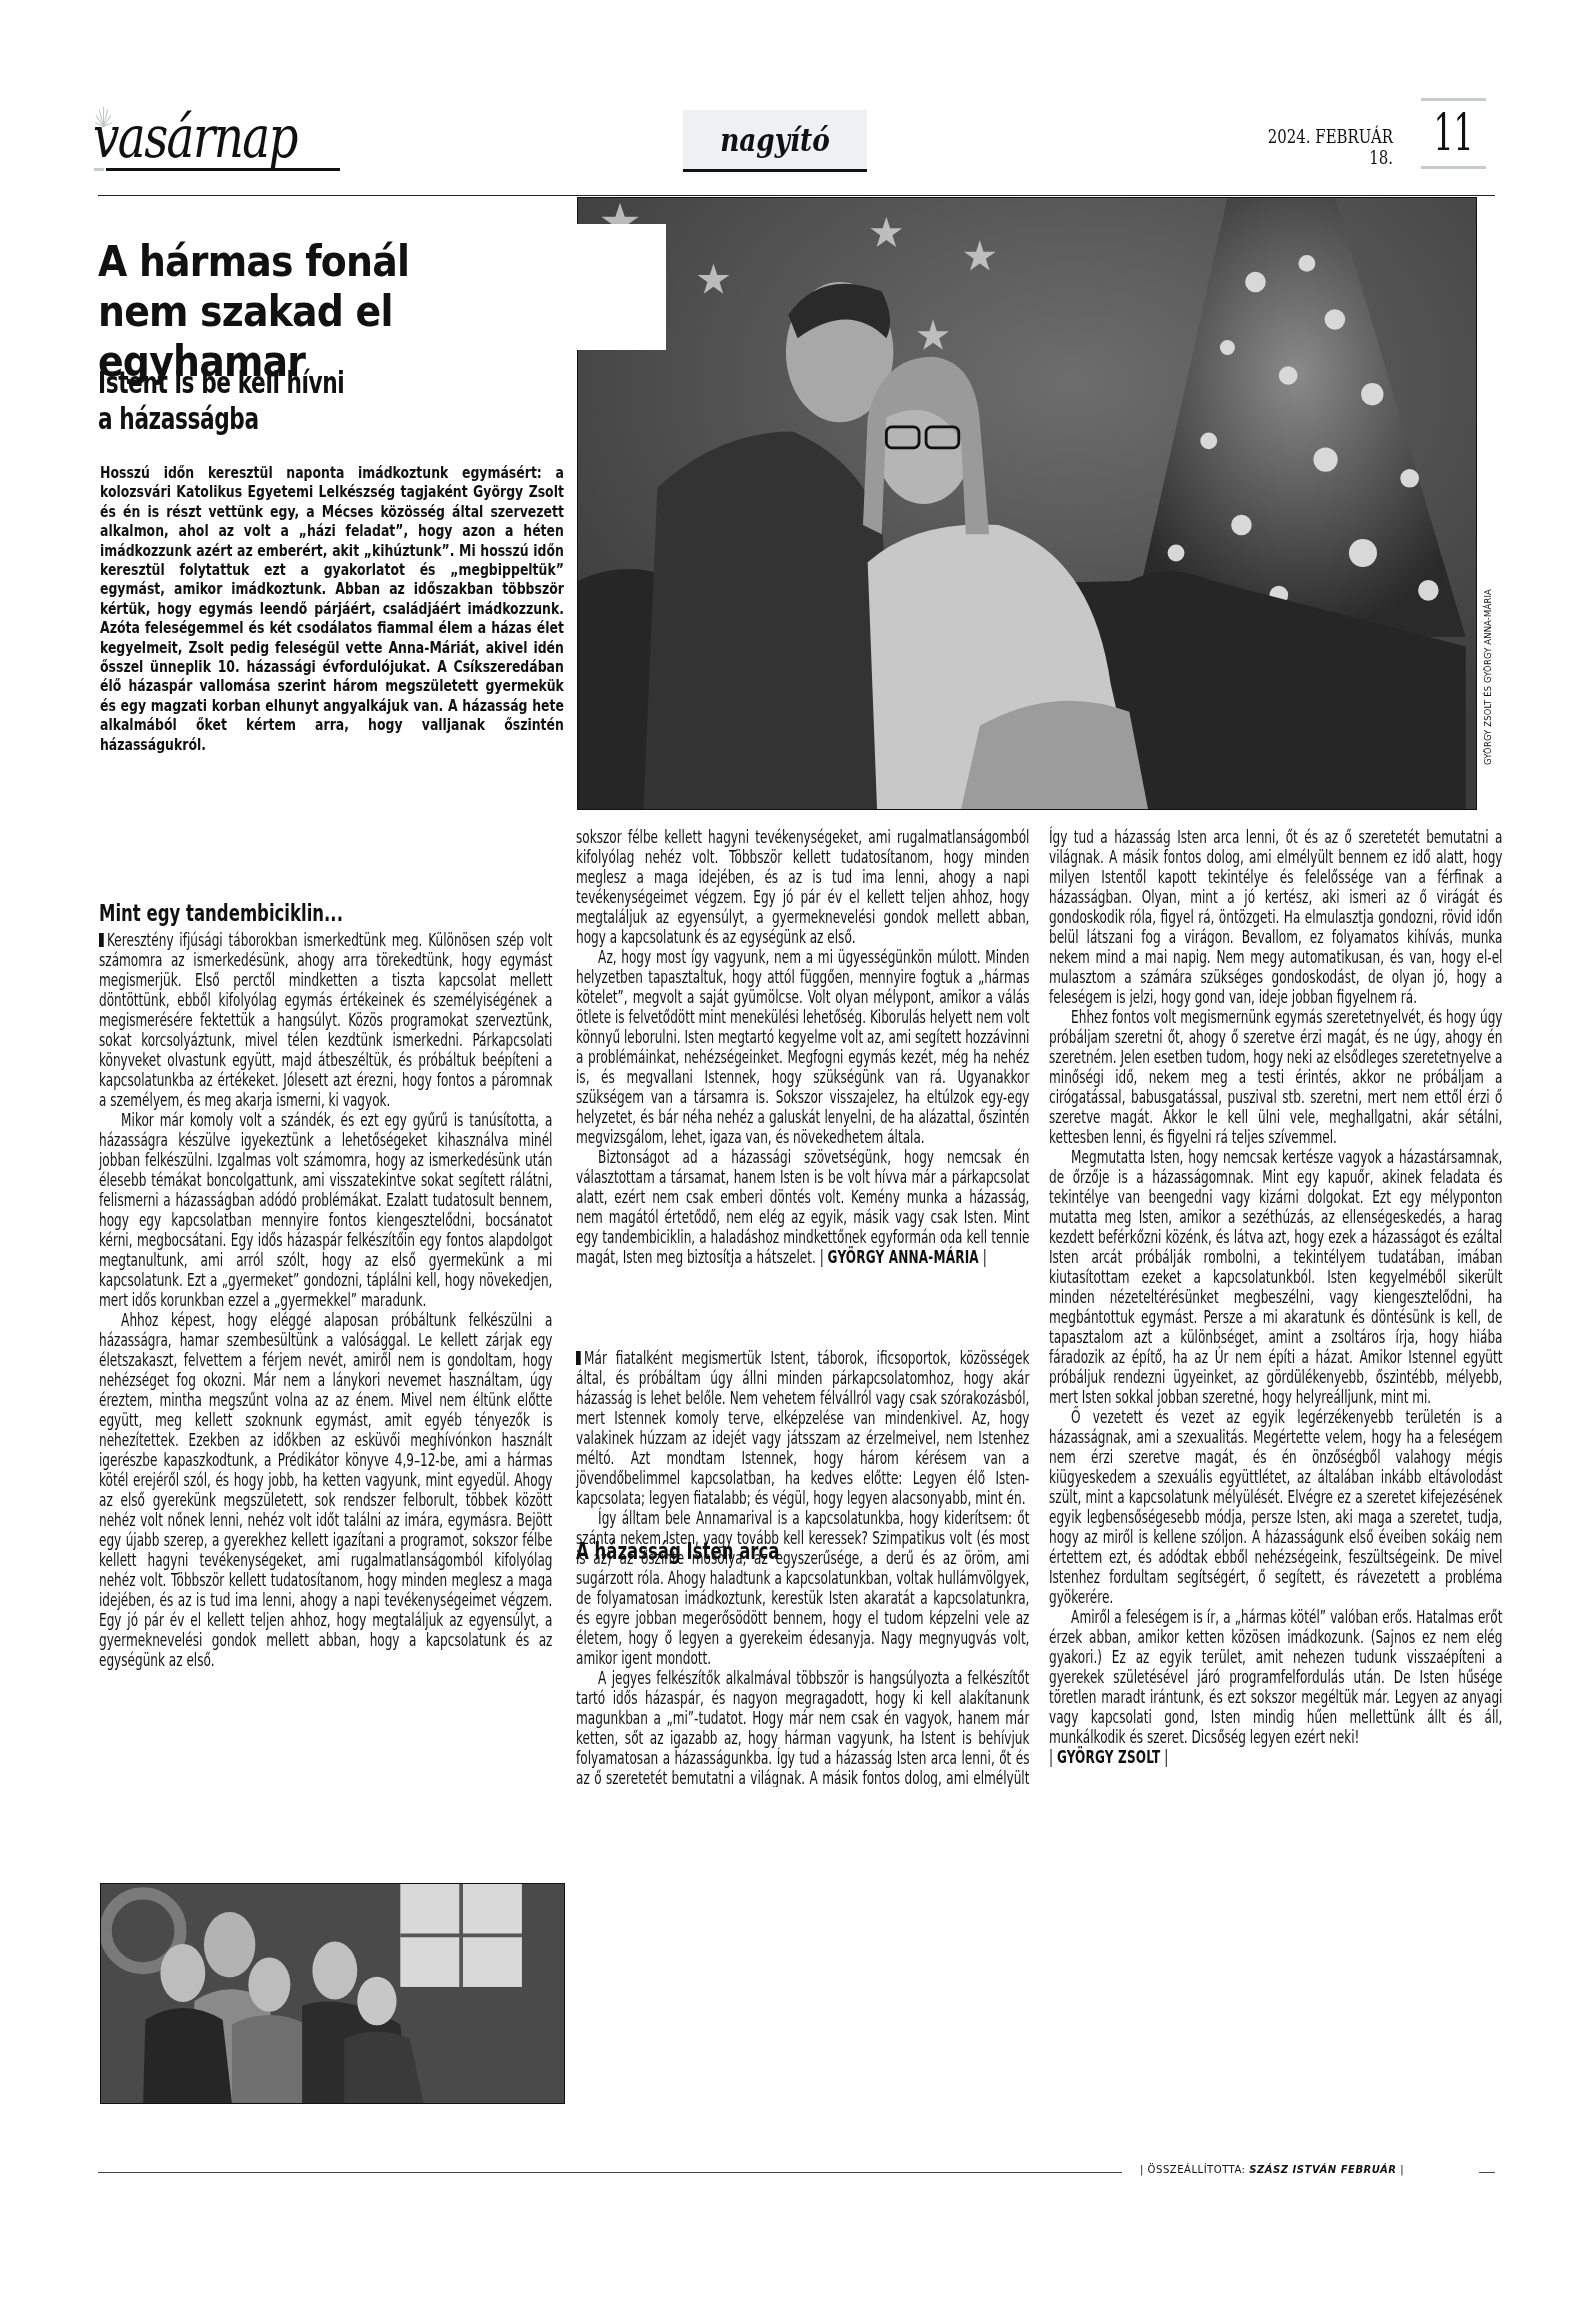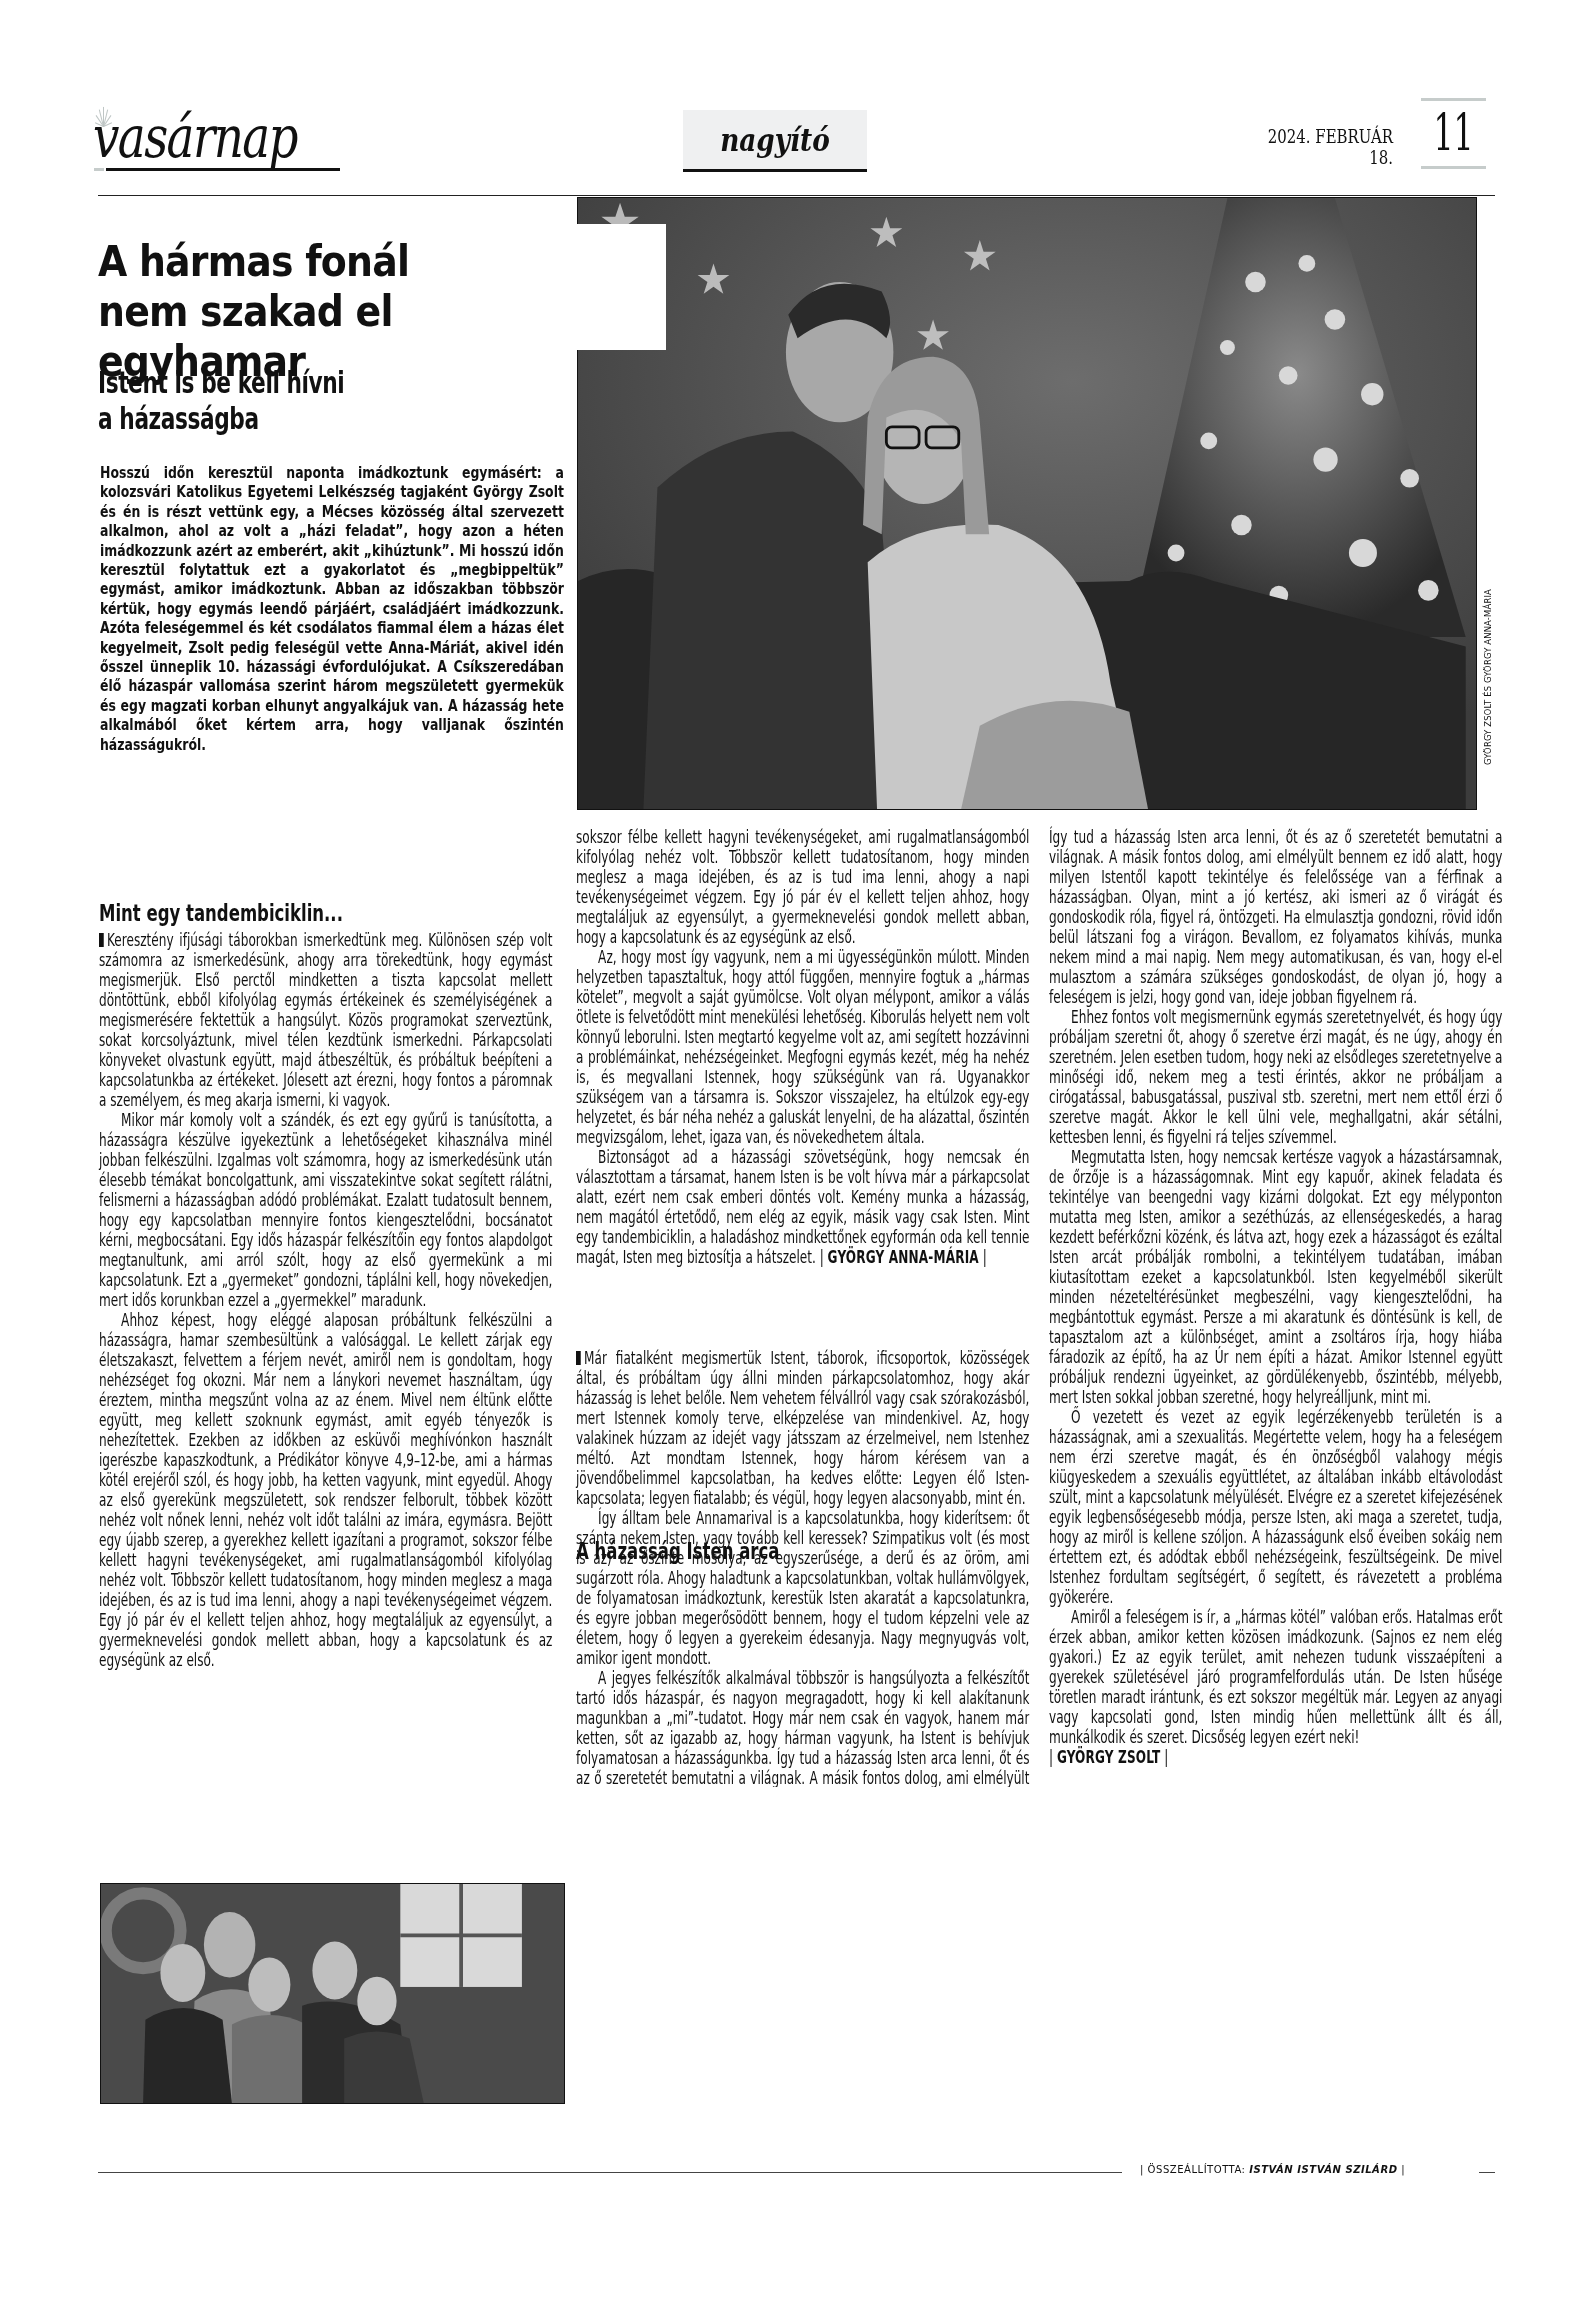--- a/index.html
+++ b/index.html
@@ -201,15 +201,15 @@
 <div class="abs col col3">
   <p class="first">Így tud a házasság Isten arca lenni, őt és az ő szeretetét bemutatni a világnak. A másik fontos dolog, ami elmélyült bennem ez idő alatt, hogy milyen Istentől kapott tekintélye és felelőssége van a férfinak a házasságban. Olyan, mint a jó kertész, aki ismeri az ő virágát és gondoskodik róla, figyel rá, öntözgeti. Ha elmulasztja gondozni, rövid időn belül látszani fog a virágon. Bevallom, ez folyamatos kihívás, munka nekem mind a mai napig. Nem megy automatikusan, és van, hogy el-el mulasztom a számára szükséges gondoskodást, de olyan jó, hogy a feleségem is jelzi, hogy gond van, ideje jobban figyelnem rá.</p>
   <p>Ehhez fontos volt megismernünk egymás szeretetnyelvét, és hogy úgy próbáljam szeretni őt, ahogy ő szeretve érzi magát, és ne úgy, ahogy én szeretném. Jelen esetben tudom, hogy neki az elsődleges szeretetnyelve a minőségi idő, nekem meg a testi érintés, akkor ne próbáljam a cirógatással, babusgatással, puszival stb. szeretni, mert nem ettől érzi ő szeretve magát. Akkor le kell ülni vele, meghallgatni, akár sétálni, kettesben lenni, és figyelni rá teljes szívemmel.</p>
   <p>Megmutatta Isten, hogy nemcsak kertésze vagyok a házastársamnak, de őrzője is a házasságomnak. Mint egy kapuőr, akinek feladata és tekintélye van beengedni vagy kizárni dolgokat. Ezt egy mélyponton mutatta meg Isten, amikor a sezéthúzás, az ellenségeskedés, a harag kezdett beférkőzni közénk, és látva azt, hogy ezek a házasságot és ezáltal Isten arcát próbálják rombolni, a tekintélyem tudatában, imában kiutasítottam ezeket a kapcsolatunkból. Isten kegyelméből sikerült minden nézeteltérésünket megbeszélni, vagy kiengesztelődni, ha megbántottuk egymást. Persze a mi akaratunk és döntésünk is kell, de tapasztalom azt a különbséget, amint a zsoltáros írja, hogy hiába fáradozik az építő, ha az Úr nem építi a házat. Amikor Istennel együtt próbáljuk rendezni ügyeinket, az gördülékenyebb, őszintébb, mélyebb, mert Isten sokkal jobban szeretné, hogy helyreálljunk, mint mi.</p>
   <p>Ő vezetett és vezet az egyik legérzékenyebb területén is a házasságnak, ami a szexualitás. Megértette velem, hogy ha a feleségem nem érzi szeretve magát, és én önzőségből valahogy mégis kiügyeskedem a szexuális együttlétet, az általában inkább eltávolodást szült, mint a kapcsolatunk mélyülését. Elvégre ez a szeretet kifejezésének egyik legbensőségesebb módja, persze Isten, aki maga a szeretet, tudja, hogy az miről is kellene szóljon. A házasságunk első éveiben sokáig nem értettem ezt, és adódtak ebből nehézségeink, feszültségeink. De mivel Istenhez fordultam segítségért, ő segített, és rávezetett a probléma gyökerére.</p>
   <p>Amiről a feleségem is ír, a „hármas kötél” valóban erős. Hatalmas erőt érzek abban, amikor ketten közösen imádkozunk. (Sajnos ez nem elég gyakori.) Ez az egyik terület, amit nehezen tudunk visszaépíteni a gyerekek születésével járó programfelfordulás után. De Isten hűsége töretlen maradt irántunk, és ezt sokszor megéltük már. Legyen az anyagi vagy kapcsolati gond, Isten mindig hűen mellettünk állt és áll, munkálkodik és szeret. Dicsőség legyen ezért neki!</p>
   <p class="first">| <span class="byline">GYÖRGY ZSOLT</span> |</p>
 </div>
 
 <div class="abs bottom-rule"></div>
-<div class="abs footer-credit">| <span>ÖSSZEÁLLÍTOTTA:</span> <b>ISTVÁN ISTVÁN SZILÁRD</b> |</div>
+<div class="abs footer-credit">| <span>ÖSSZEÁLLÍTOTTA:</span> <b>SZÁSZ ISTVÁN FEBRUÁR</b> |</div>
 <div class="abs bottom-rule2"></div>
 
 
 </body></html>

